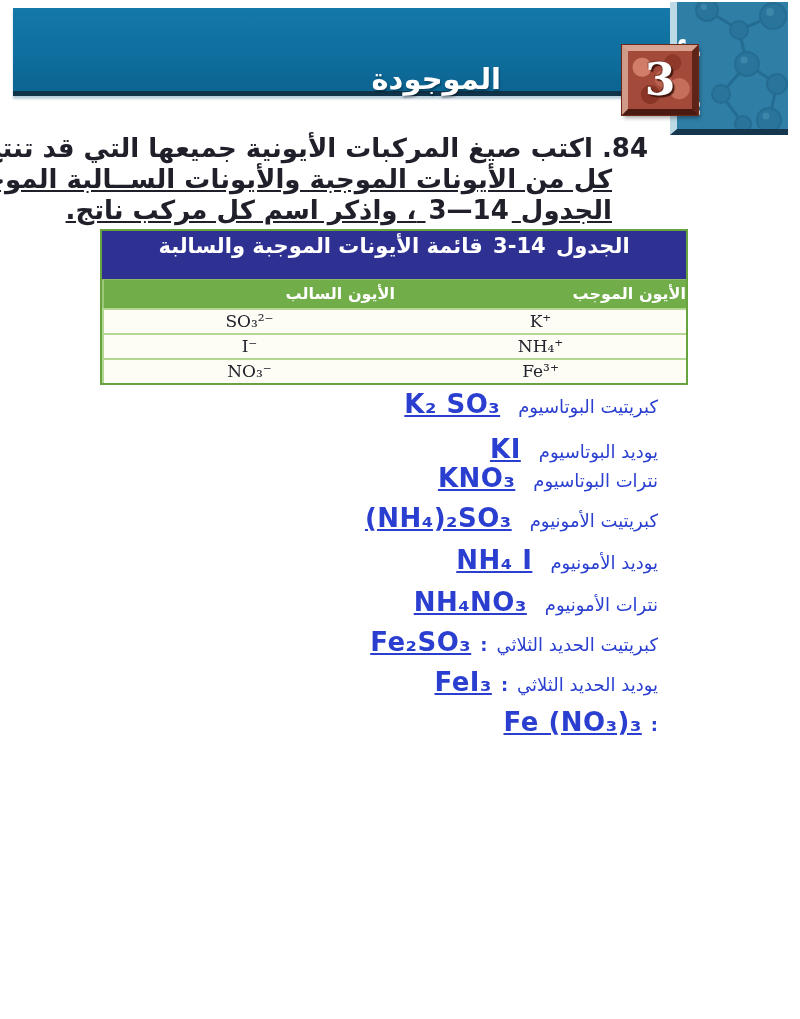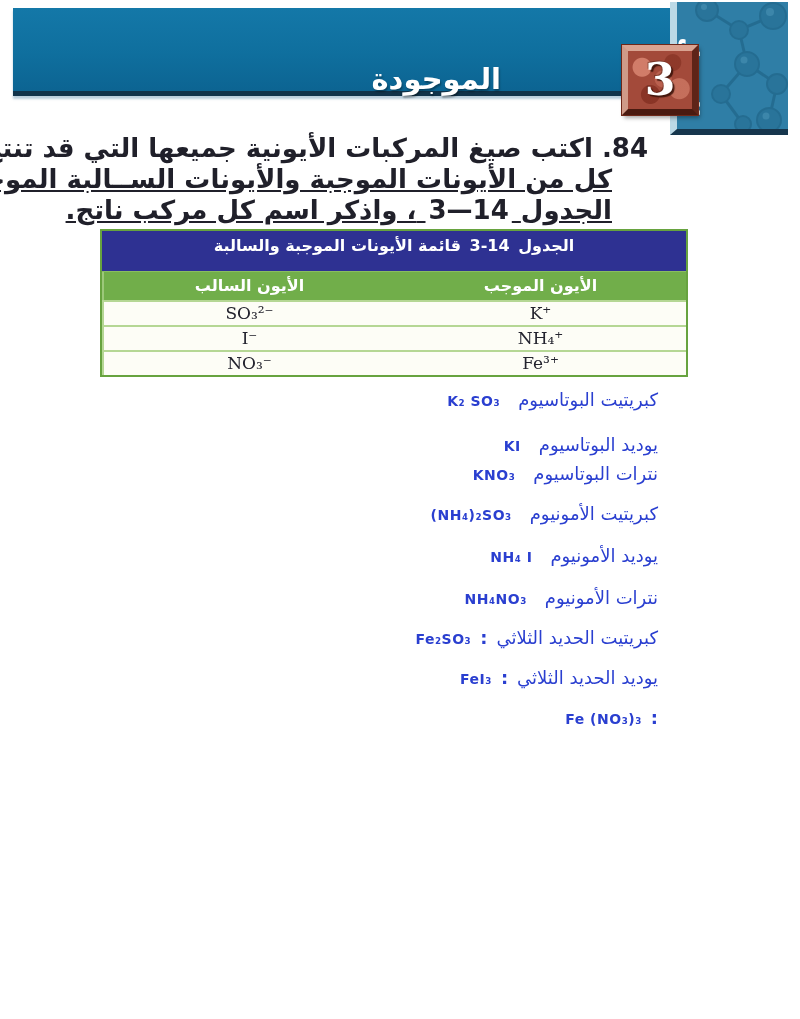--- a/index.html
+++ b/index.html
@@ -71,27 +71,27 @@
   .q-line { white-space:nowrap; }
   .q-indent { padding-right:36px;text-decoration:underline; }
   .num-ltr { direction:ltr; unicode-bidi:bidi-override; display:inline-block; margin:0 3px; }
 
   
   .ions-table {
     position:absolute; left:100px; top:229px; width:588px;
     border:2px solid #67a33f; background:#fcfcf4;
   }
   .tbl-title {
-    height:40px; line-height:30px; background:#2e3192; color:#ffffff;
-    font-size:16px; font-weight:bold; text-align:center; white-space:nowrap;
+    height:48px; line-height:30px; background:#2e3192; color:#ffffff;
+    font-size:21px; font-weight:bold; text-align:center; white-space:nowrap;
   }
   .tbl-head { display:flex; height:29px; background:#71ae4a; border-top:1px solid #8abd60; }
   .tbl-head .cell {
     flex:1; color:#ffffff; font-size:16px; font-weight:bold;
-    text-align:center; line-height:28px;
+    line-height:28px;
   }
   .tbl-row { display:flex; height:25px; border-top:2px solid #b5d794; background:#fdfdf6; }
   .tbl-row .cell {
     flex:1; text-align:center; line-height:23px;
     font-family:"DejaVu Serif","DejaVu Sans",serif;
     font-size:17px; color:#23232e; direction:ltr;
   }
   .col-divider { border-left:2px solid #b5d794; }
   .tbl-head .col-divider { border-left:2px solid #9cc87a; }
 
@@ -99,21 +99,21 @@
   .answers { position:absolute; right:142px; top:389px; text-align:right; }
   .ans {
     display:flex; flex-direction:row; justify-content:flex-start;
     align-items:baseline; gap:9px; height:30px; margin-bottom:10px;
     color:#2a3fd0; white-space:nowrap;
   }
   .ans-name { font-size:18px; font-weight:normal; }
   .ans-sep  { font-size:18px; font-weight:bold; }
   .ans-formula {
     direction:ltr; unicode-bidi:embed;
-    font-size:14px; font-weight:bold; letter-spacing:0.5px;
+    font-size:26px; font-weight:bold; letter-spacing:0.5px;text-decoration:underline;
   }
   .mb-lg { margin-bottom:15px; }
   .mb-xs { margin-bottom:-1px; }
   .mb-md { margin-bottom:12px; }
 </style>
 </head>
 <body>
 
 <div class="page">
 

